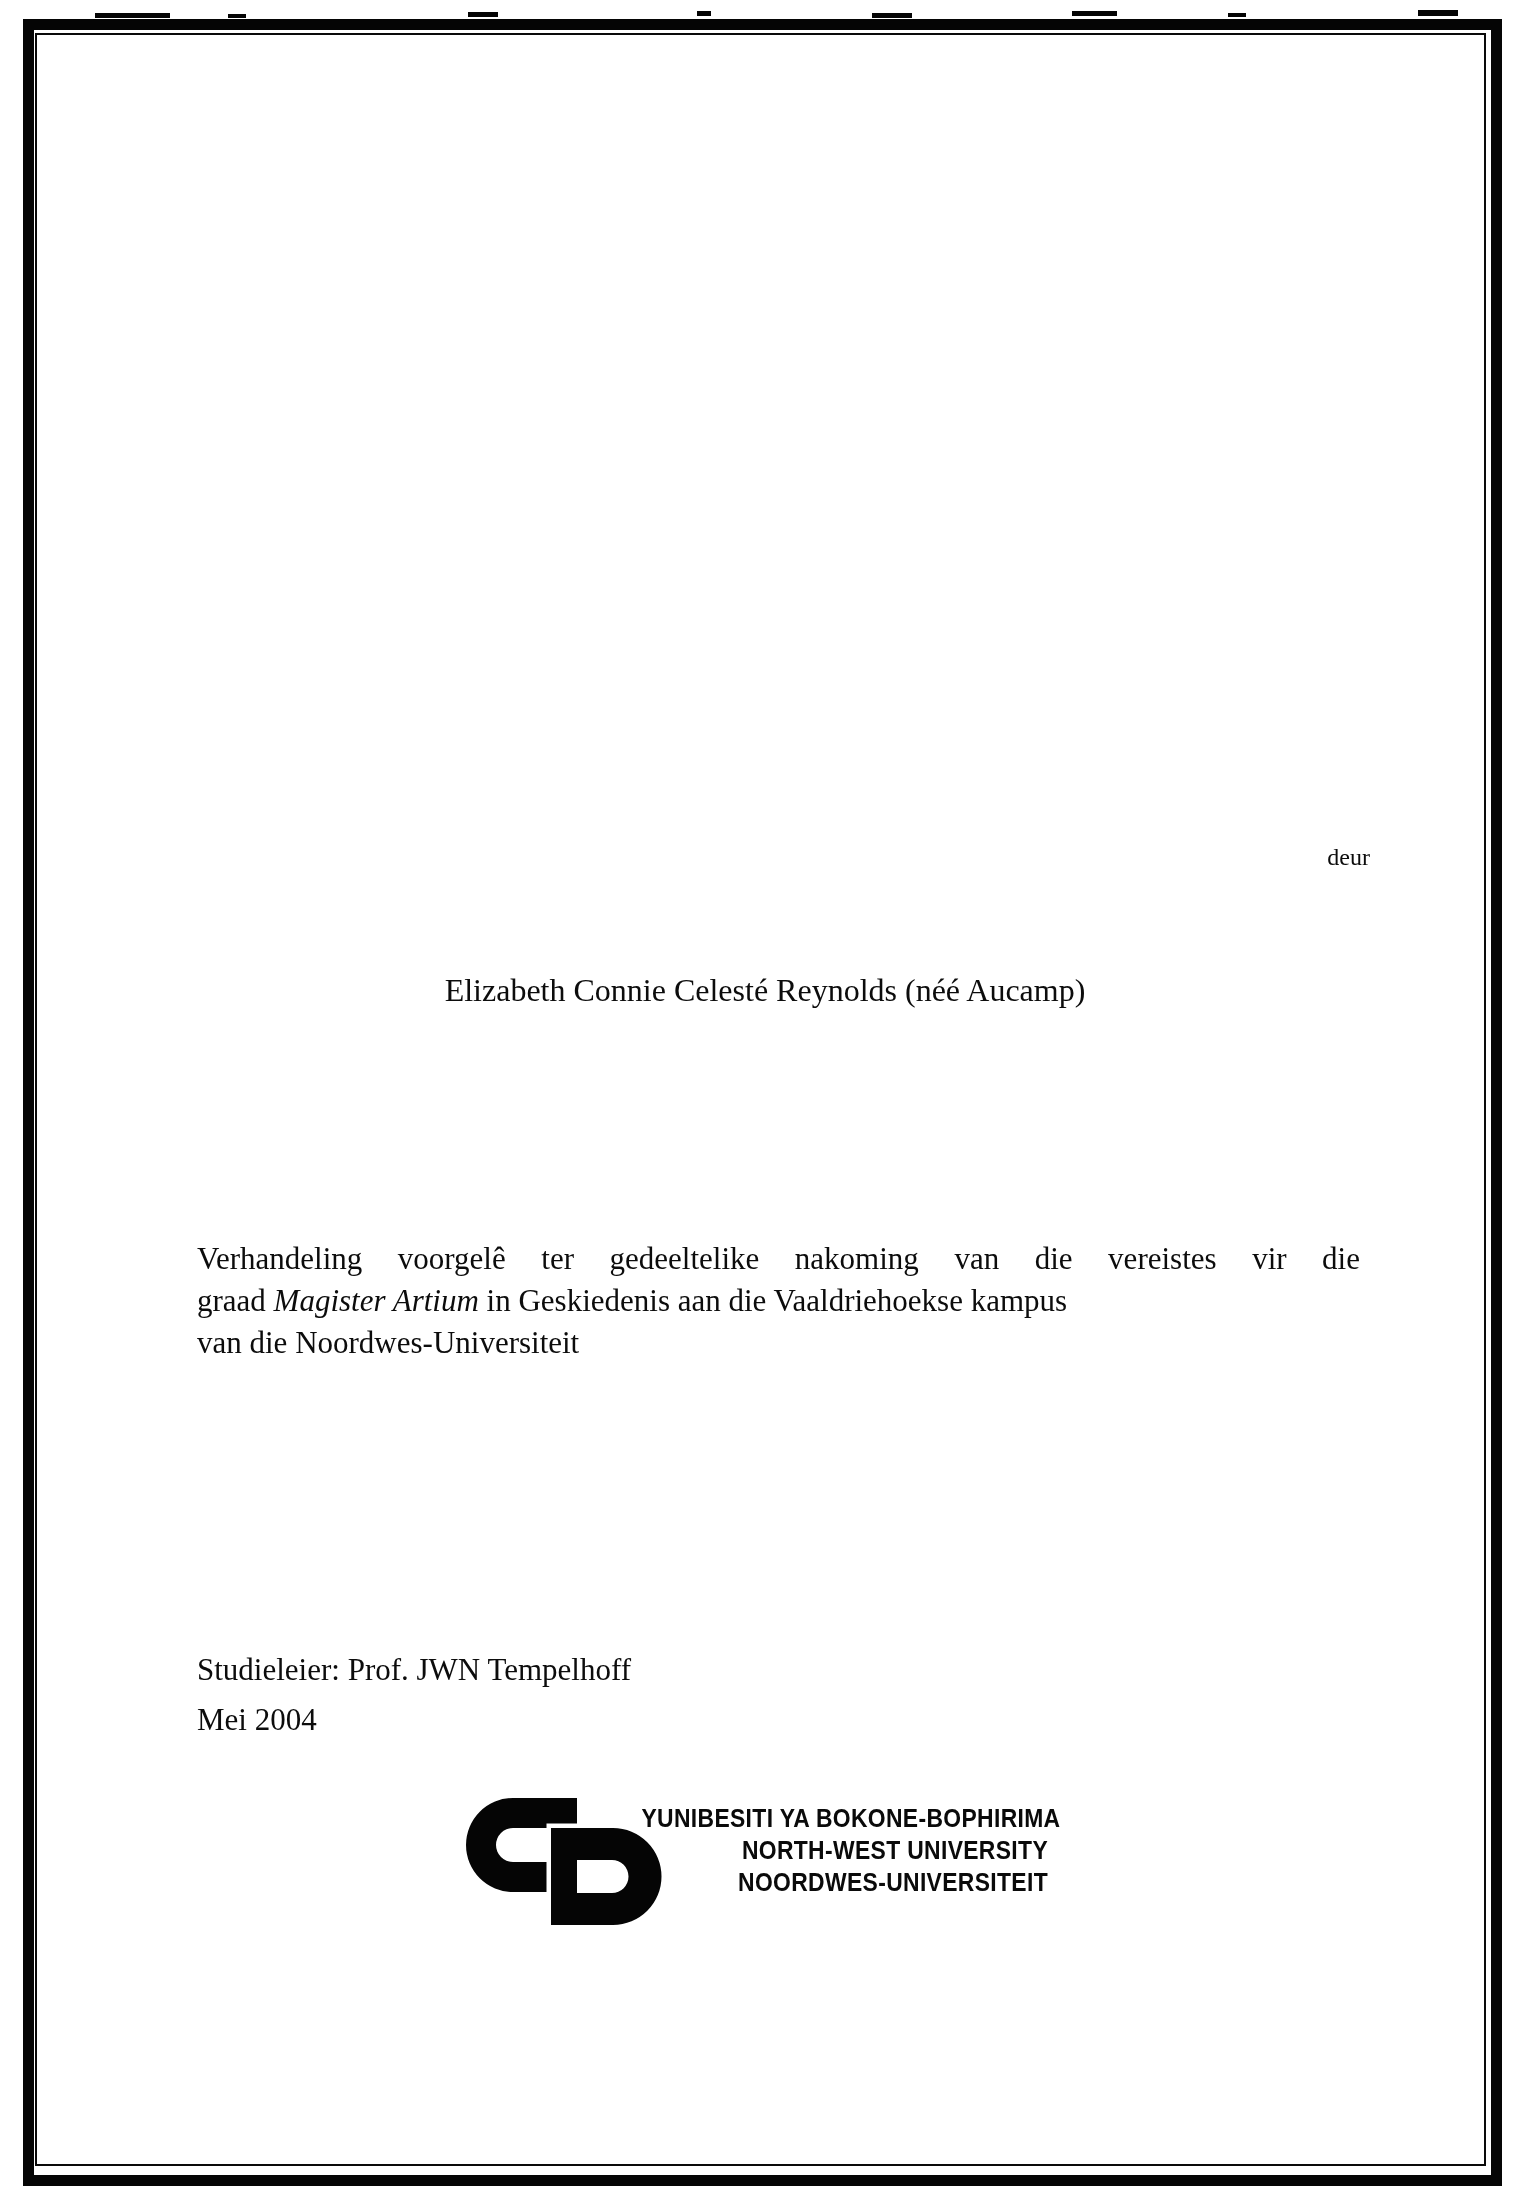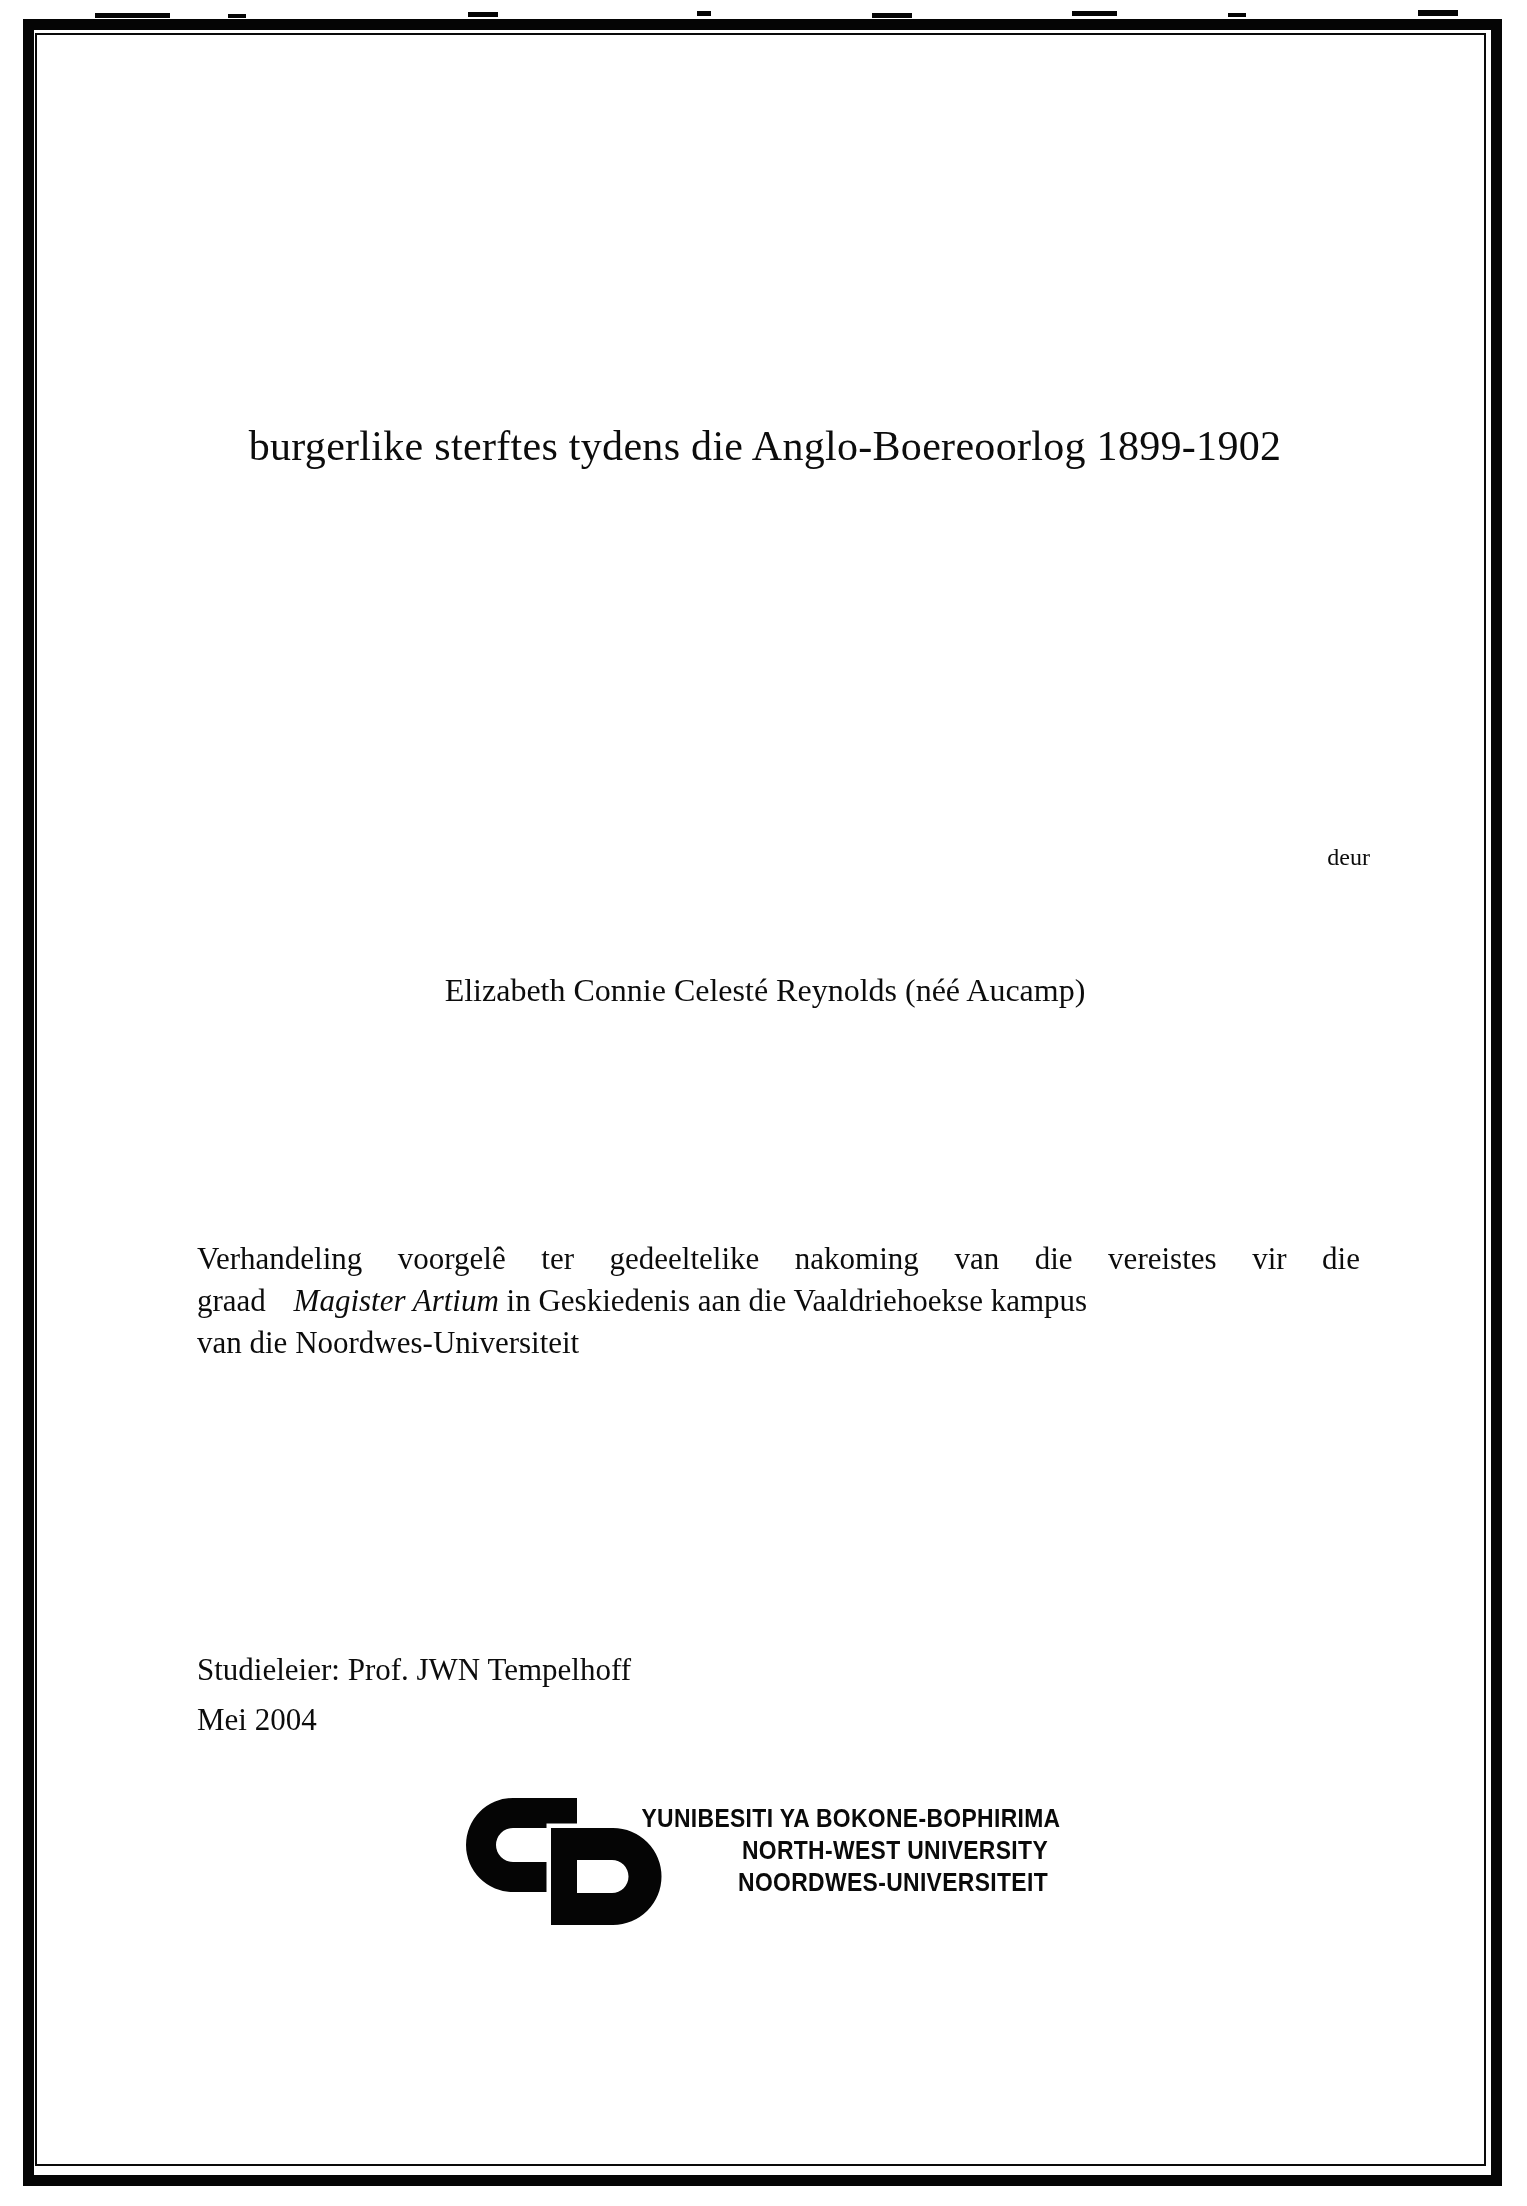--- a/index.html
+++ b/index.html
@@ -65,21 +65,20 @@
     left: 197px; top: 1238px;
     width: 1163px;
     font-size: 31px;
     line-height: 42px;
   }
   .degree-line-justified {
     text-align: justify;
     text-align-last: justify;
   }
   .degree-block em {
-    margin-left: 20px;
   }
 
   .supervisor-block {
     left: 197px; top: 1645px;
     font-size: 31px;
     line-height: 50px;
   }
 
   
   .logo {
@@ -118,21 +117,20 @@
 <div class="abs artifact" style="left:697px; top:11px; width:14px;"></div>
 <div class="abs artifact" style="left:872px; top:13px; width:40px;"></div>
 <div class="abs artifact" style="left:1072px;top:11px; width:45px;"></div>
 <div class="abs artifact" style="left:1228px;top:13px; width:18px; height:4px;"></div>
 <div class="abs artifact" style="left:1418px;top:10px; width:40px; height:6px;"></div>
 
 <div class="abs frame-outer"></div>
 <div class="abs frame-inner"></div>
 
 <div class="abs title-block">
-  <div>burgerlike sterftes tydens die Anglo-Boereoorlog 1899-1902</div>
 </div>
 
 <div class="abs byline">deur</div>
 
 <div class="abs author-line">Elizabeth Connie Celesté Reynolds (néé Aucamp)</div>
 
 <div class="abs degree-block">
   <div class="degree-line-justified">Verhandeling voorgelê ter gedeeltelike nakoming van die vereistes vir die</div>
   <div><span>graad </span><em>Magister Artium</em><span> in Geskiedenis aan die Vaaldriehoekse kampus</span></div>
   <div>van die Noordwes-Universiteit</div>

